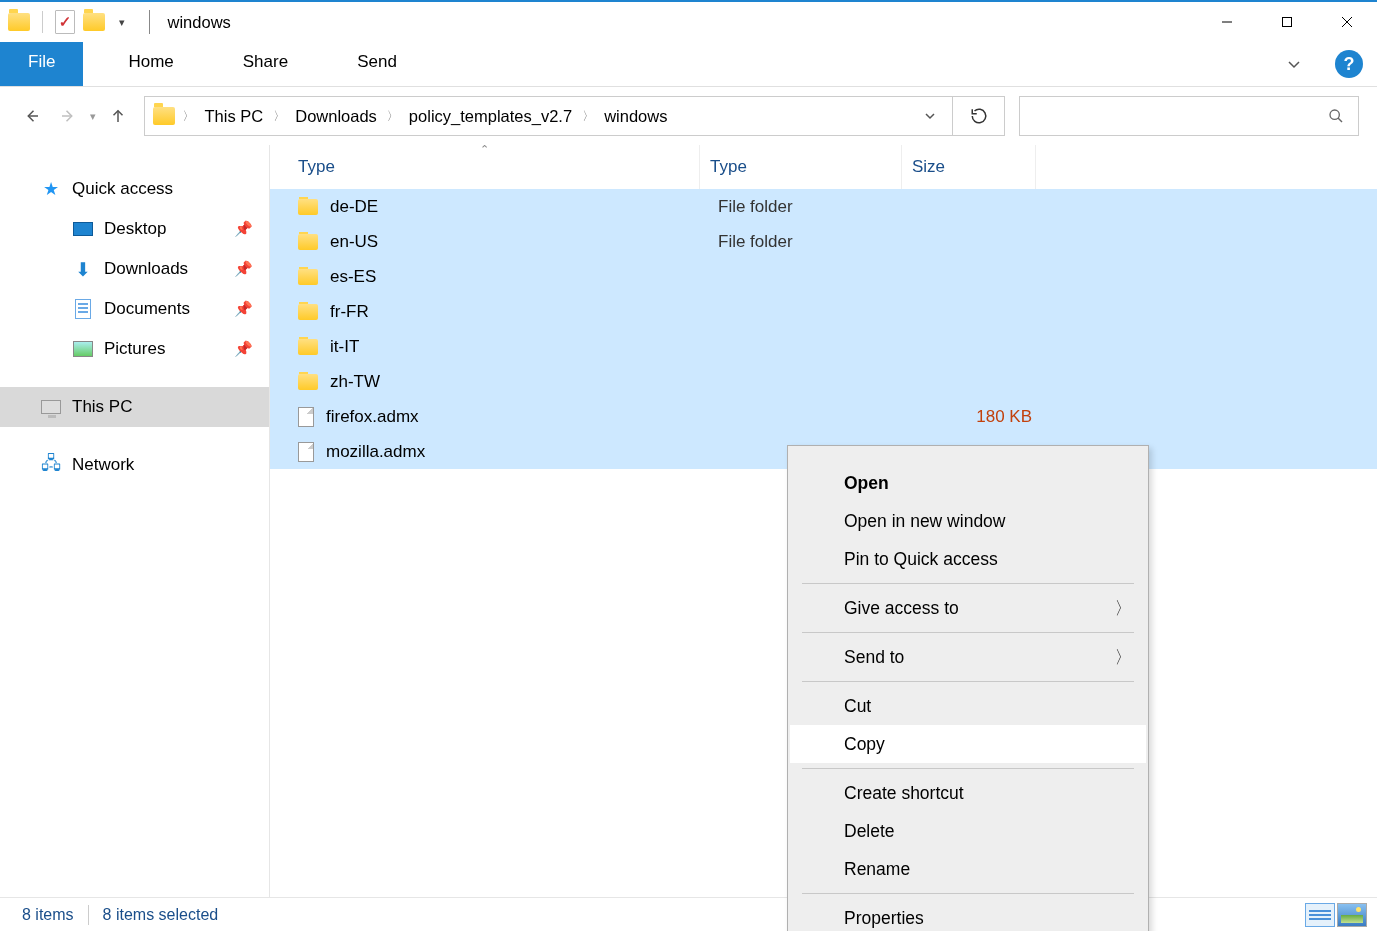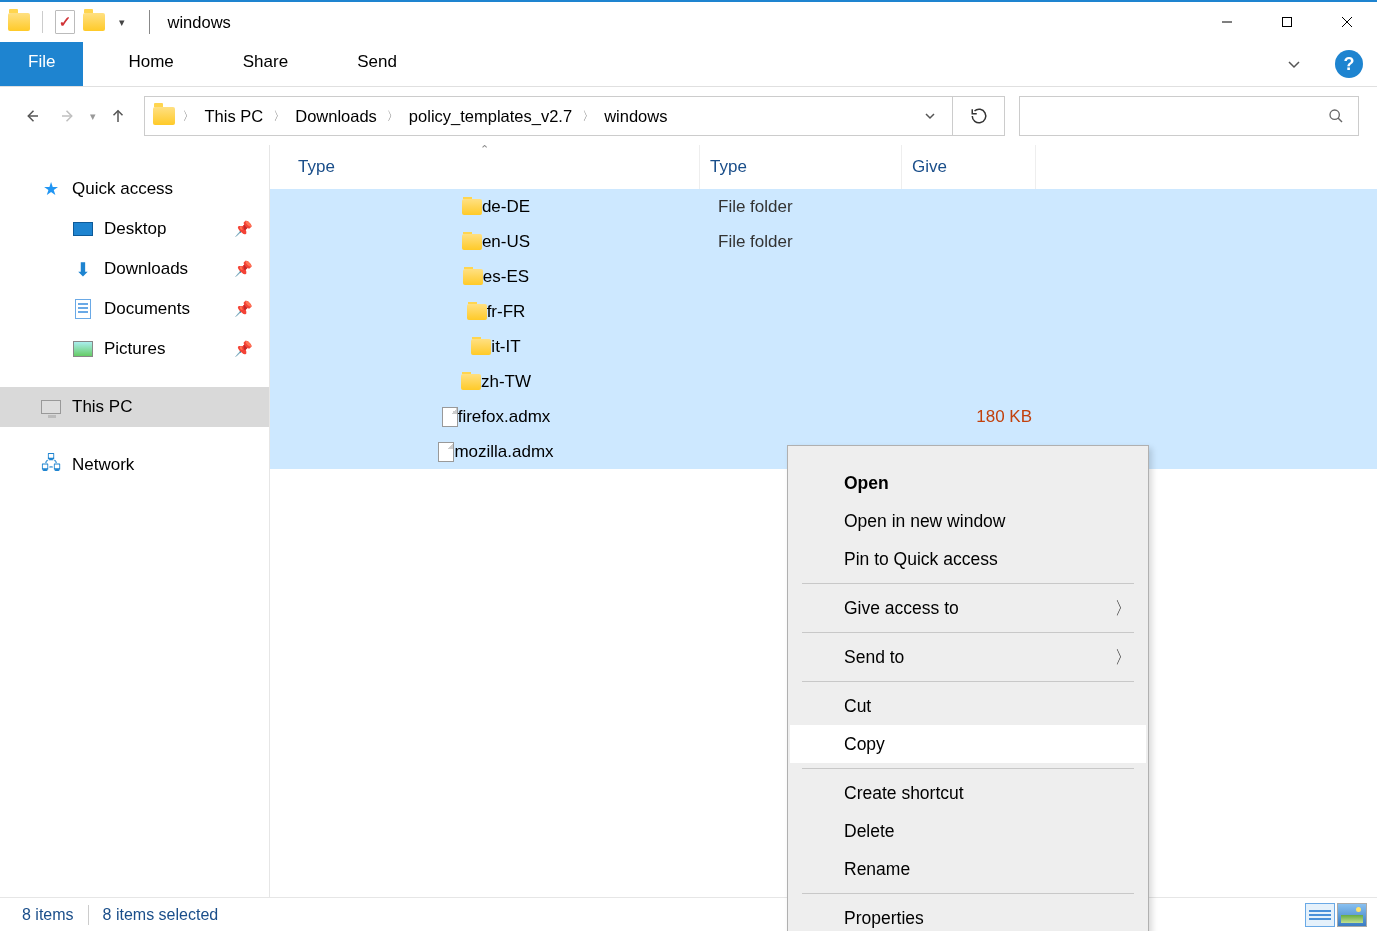--- a/index.html
+++ b/index.html
@@ -54,21 +54,21 @@
   .content { flex:1; position:relative; display:flex; flex-direction:column; }
   .col-headers { display:flex; height:44px; align-items:center; color:#1a4e8a; font-size:17px; position:relative;}
   .col-headers .col { padding-left:28px; border-right:1px solid #eee; height:100%; display:flex; align-items:center; }
   .col-name { width:430px; position:relative;}
   .col-name .sort-ind { position:absolute; left:50%; top:-2px; transform:translateX(-50%); color:#888; font-size:11px;}
   .col-type { width:202px; }
   .col-size { width:134px; justify-content:flex-start; }
   .filelist { }
   .file-row { display:flex; height:35px; align-items:center; font-size:17px; }
   .file-row.selected { background:#cde8ff; }
-  .file-row .c-name { width:440px; display:flex; align-items:center; padding-left:12px; gap:0; overflow:hidden; white-space:nowrap;justify-content:center;}
+  .file-row .c-name { width:440px; display:flex; align-items:center; padding-left:28px; gap:12px; overflow:hidden; white-space:nowrap;}
   .file-row .c-type { width:202px; color:#333; padding-left:8px;}
   .file-row .c-size { width:130px; text-align:right; padding-right:10px; color:#c2410c;}
   .file-ic { width:20px; height:16px; }
   .doc-ic { width:16px; height:20px; border:1px solid #999; background:#fff; position:relative;}
   .doc-ic::after{ content:""; position:absolute; top:0; right:0; width:6px; height:6px; background:linear-gradient(135deg,#fff 50%,#ccc 50%);}
   
   .context-menu { position:absolute; left:517px; top:300px; width:362px; background:#eee; border:1px solid #b0b0b0; box-shadow:3px 3px 6px rgba(0,0,0,.15); padding:18px 2px; z-index:50;}
   .cm-item { height:38px; display:flex; align-items:center; padding:0 16px 0 54px; font-size:17.5px; position:relative;}
   .cm-item.bold { font-weight:600; }
   .cm-item.hover { background:#fff; }
@@ -253,21 +253,21 @@
     <div class="content">
       <div class="col-headers">
         <div class="col col-name">
           <span class="sort-ind">⌃</span>
           <span>Type</span>
         </div>
         <div class="col col-type" style="padding-left:10px">
             <span>Type</span>
           </div>
         <div class="col col-size" style="padding-left:10px">
-            <span>Give</span>
+            <span>Size</span>
           </div>
       </div>
       <div class="filelist" id="filelist">
           <div class="file-row selected">
             <div class="c-name">
               <div class="folder-icon-sm file-ic"></div>
               <span>de-DE</span>
             </div>
             <div class="c-type">File folder</div>
             <div class="c-size"></div>

